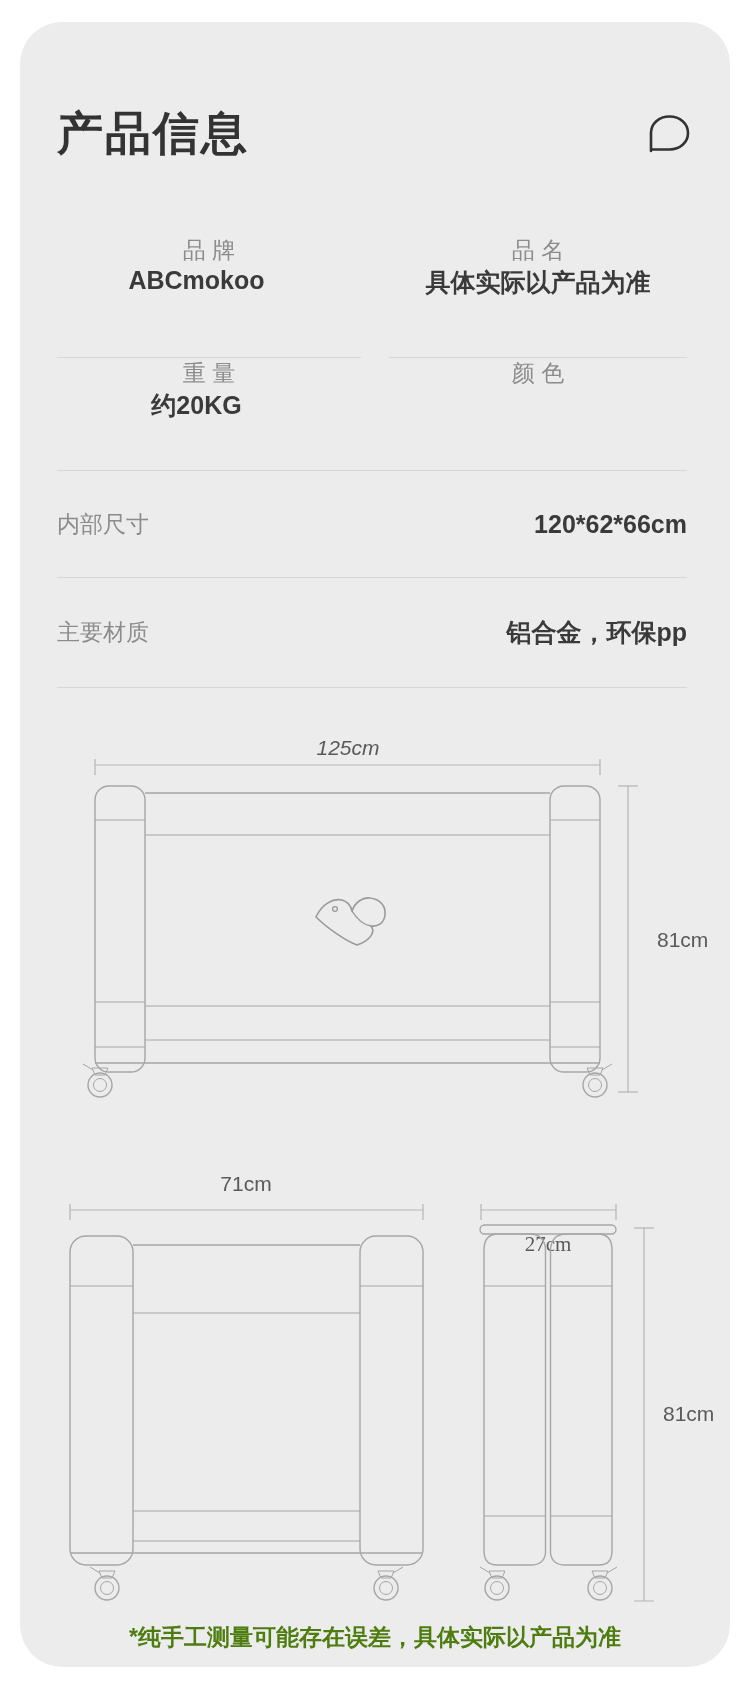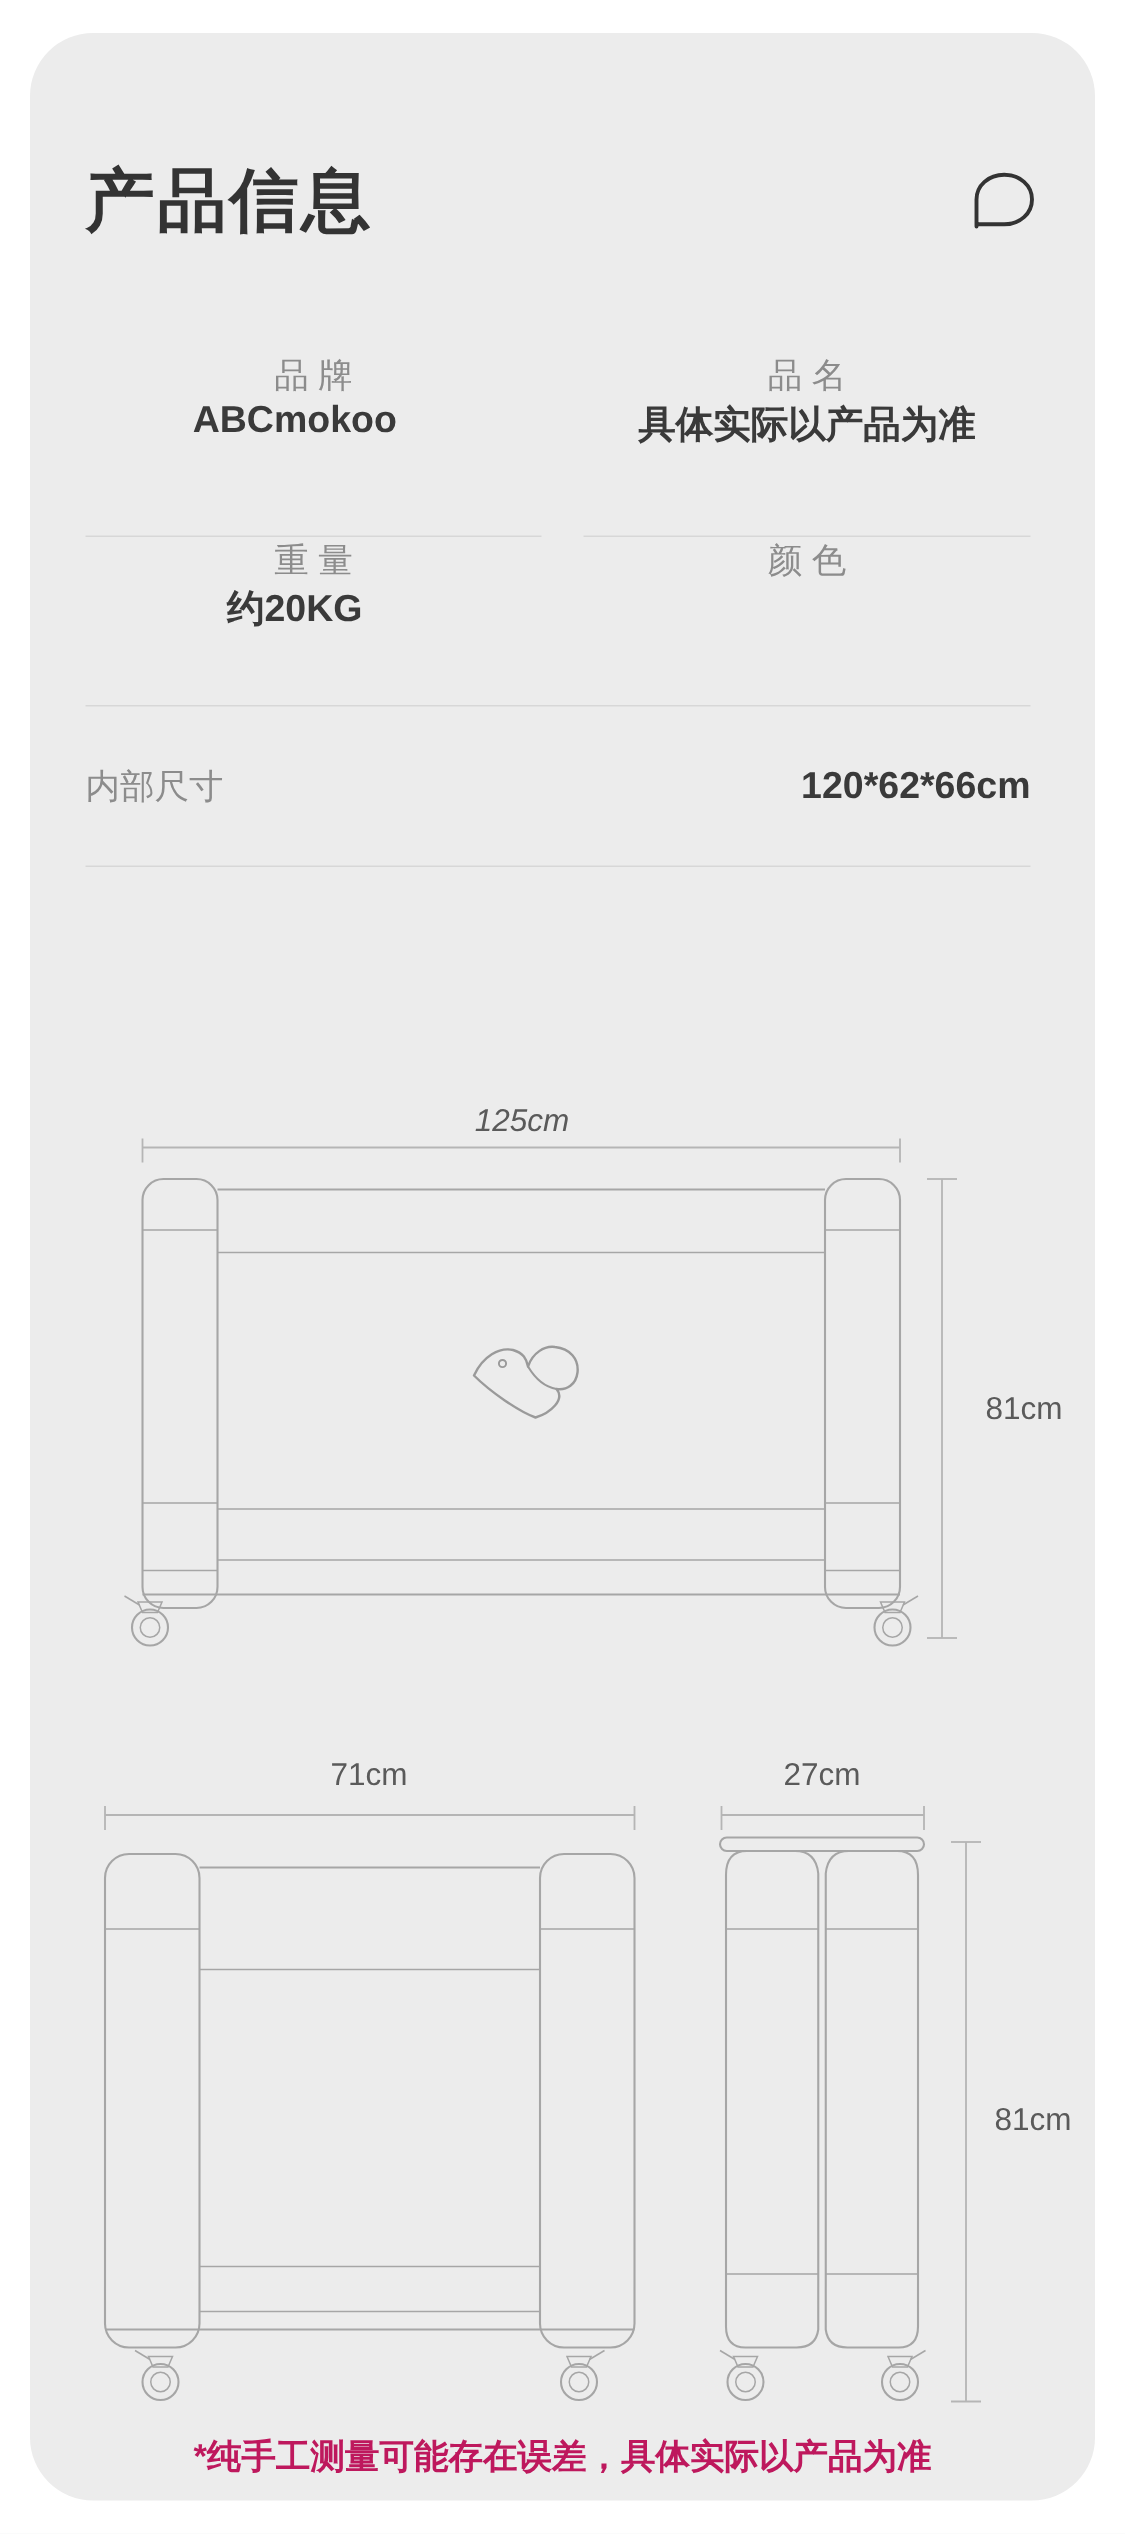--- a/index.html
+++ b/index.html
@@ -39,21 +39,21 @@
   
   .dim-label {
     position:absolute; font-size:21px; color:#5a5a5a; text-align:center; width:120px;
   }
   .dim-label.v { width:70px; text-align:left; }
   .drawing { position:absolute; }
   .drawing svg { display:block; overflow:visible; }
   
   .footer {
     position:absolute; left:0; right:0; top:1600px; text-align:center;
-    font-size:23px; font-weight:700; color:#be185d;
+    font-size:23px; font-weight:700; color:#4d7c0f;
   }
   
   .st  { fill:none; stroke:#a6a6a6; stroke-width:1.4; }
   .stt { fill:none; stroke:#a6a6a6; stroke-width:1; }
   .dim { stroke:#b5b5b5; stroke-width:1.2; }
 </style>
 </head>
 <body>
 
 <div class="card">
@@ -88,20 +88,24 @@
       <div class="cell cell-right">
         <span class="lbl">颜 色</span>
       </div>
     </div>
 
     <div class="row row-1col row-c">
       <span class="lbl">内部尺寸</span>
       <span class="val">120*62*66cm</span>
     </div>
 
+    <div class="row row-1col row-d">
+      <span class="lbl">主要材质</span>
+      <span class="val">铝合金，环保pp</span>
+    </div>
 
   </div>
 
   <div class="dim-label" style="left:268px; top:714px;font-style:italic;">125cm</div>
   <div class="dim-label v" style="left:637px; top:906px;">81cm</div>
 
   <div class="drawing" style="left:70px; top:736px; width:620px; height:354px;">
     <svg width="620" height="354" viewBox="0 0 620 354">
 
       <g>
@@ -181,21 +185,21 @@
       </g>
       <g transform="translate(321,383)">
         <path class="stt" d="M-8,-17 L8,-17 L5,-10 L-5,-10 Z"></path>
         <line class="stt" x1="7" y1="-15" x2="17" y2="-21"></line>
         <circle class="st" r="12"></circle>
           <circle class="stt" r="6.5"></circle>
       </g>
     </svg>
   </div>
 
-  <div class="dim-label" style="left:468px; top:1150px;">27cm</div>
+  <div class="dim-label" style="left:468px; top:1210px;font-family:Liberation Serif, serif;">27cm</div>
   <div class="dim-label v" style="left:643px; top:1380px;">81cm</div>
   <div class="drawing" style="left:458px; top:1183px; width:185px; height:405px;">
     <svg width="185" height="405" viewBox="0 0 185 405">
       <g>
         <line class="dim" x1="3" y1="5" x2="138" y2="5"></line>
         <line class="dim" x1="3" y1="-1" x2="3" y2="15"></line>
         <line class="dim" x1="138" y1="-1" x2="138" y2="15"></line>
       </g>
       <rect class="st" x="2" y="20" width="136" height="9" rx="4.5"></rect>
       <path class="st" d="M6,346 L6,45 Q6,29 20,29 L52,29 Q66,29 67.5,44 L67.5,348 Q66,360 53,360 L19,360 Q6,360 6,346 Z"></path>

